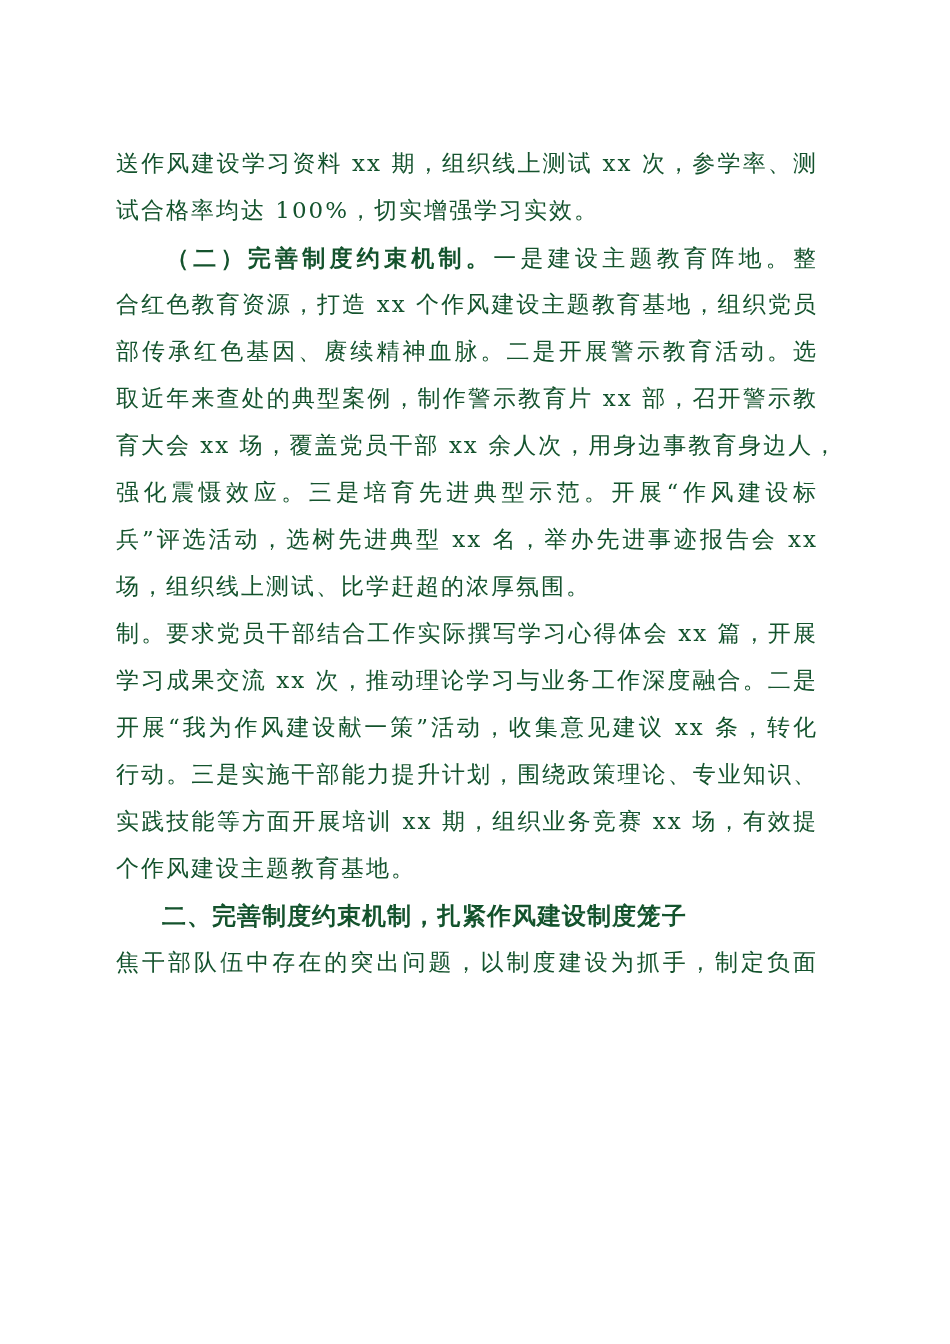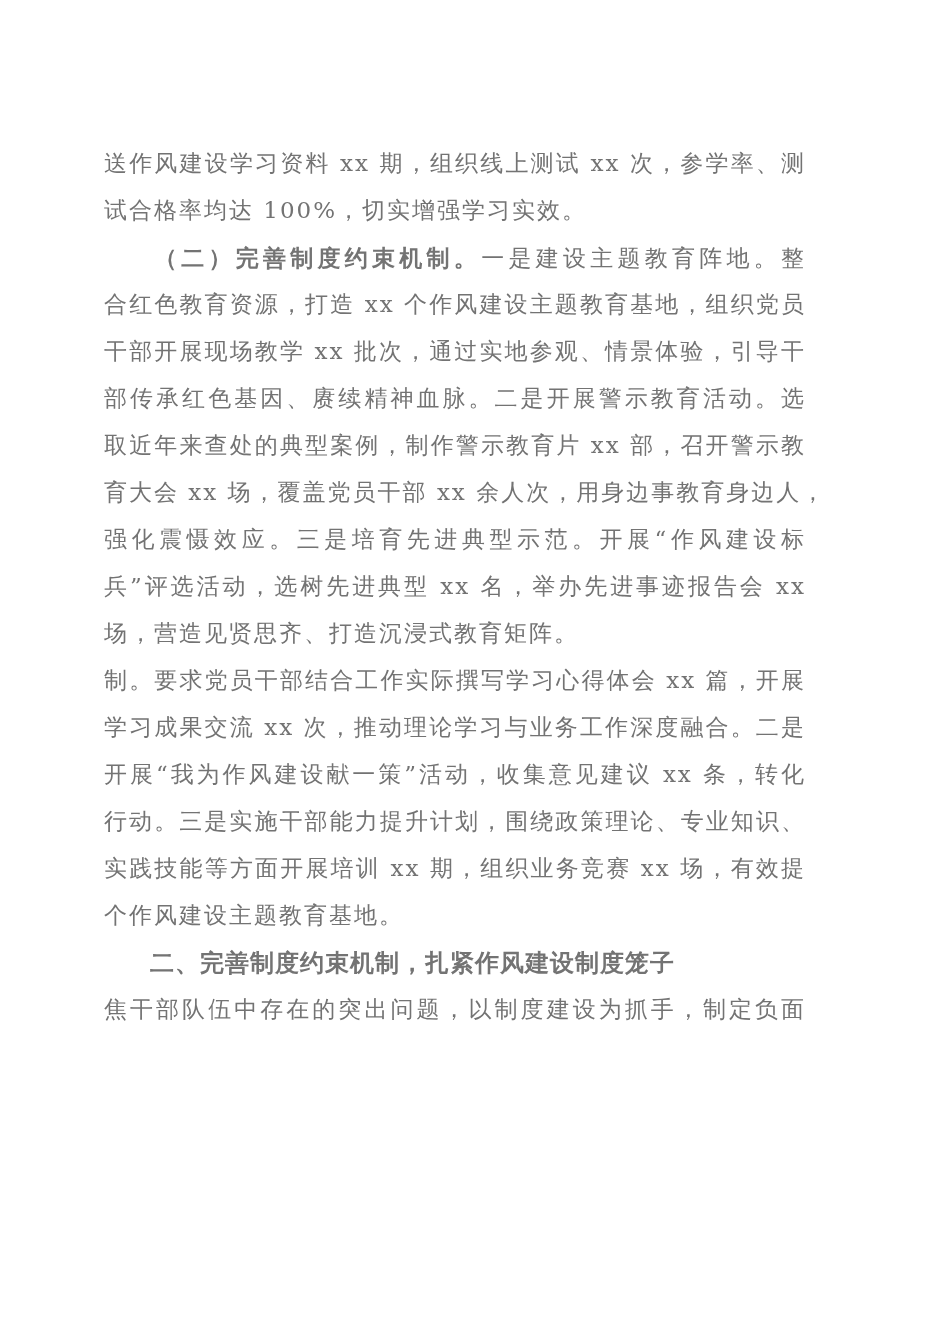--- a/index.html
+++ b/index.html
@@ -1,21 +1,21 @@
 <!DOCTYPE html>
 <html><head>
 <meta charset="utf-8">
 <style>
   html, body { margin: 0; padding: 0; background: #ffffff; }
   body { width: 950px; height: 1344px; position: relative; overflow: hidden; }
   .page { position: absolute; left: 0; top: 0; width: 950px; height: 1344px; background: #fff; }
   .content {
-    position: absolute; left: 104px; top: 140px; width: 702px;
+    position: absolute; left: 116px; top: 140px; width: 702px;
     font-family: "DejaVu Serif", "Liberation Serif", serif;
-    font-size: 23px; color: #737373;
+    font-size: 23px; color: #14532d;
   }
   .line {
     height: 47px; line-height: 47px;
     white-space: nowrap; text-align: justify; text-align-last: justify;
     letter-spacing: 2px;
   }
   .line.last { text-align-last: left; }
   .indent { padding-left: 50px; }
   .sub { font-weight: bold; }
   .heading {
@@ -28,27 +28,26 @@
 <body>
 
 <div class="page">
   <div class="content">
 
     <div class="line">送作风建设学习资料 xx 期，组织线上测试 xx 次，参学率、测</div>
     <div class="line last">试合格率均达 100%，切实增强学习实效。</div>
 
     <div class="line indent"><span class="sub">（二）完善制度约束机制。</span><span>一是建设主题教育阵地。整</span></div>
     <div class="line">合红色教育资源，打造 xx 个作风建设主题教育基地，组织党员</div>
-    <div class="line">干部开展现场教学 xx 批次，通过实地参观、情景体验，引导干</div>
     <div class="line">部传承红色基因、赓续精神血脉。二是开展警示教育活动。选</div>
     <div class="line">取近年来查处的典型案例，制作警示教育片 xx 部，召开警示教</div>
     <div class="line">育大会 xx 场，覆盖党员干部 xx 余人次，用身边事教育身边人，</div>
     <div class="line">强化震慑效应。三是培育先进典型示范。开展“作风建设标</div>
     <div class="line">兵”评选活动，选树先进典型 xx 名，举办先进事迹报告会 xx</div>
-    <div class="line last">场，营造见贤思齐、打造沉浸式教育矩阵。</div>
+    <div class="line last">场，组织线上测试、比学赶超的浓厚氛围。</div>
 
     <div class="line">制。要求党员干部结合工作实际撰写学习心得体会 xx 篇，开展</div>
     <div class="line">学习成果交流 xx 次，推动理论学习与业务工作深度融合。二是</div>
     <div class="line">开展“我为作风建设献一策”活动，收集意见建议 xx 条，转化</div>
     <div class="line">行动。三是实施干部能力提升计划，围绕政策理论、专业知识、</div>
     <div class="line">实践技能等方面开展培训 xx 期，组织业务竞赛 xx 场，有效提</div>
     <div class="line last">个作风建设主题教育基地。</div>
 
     <div class="line heading">二、完善制度约束机制，扎紧作风建设制度笼子</div>
 

